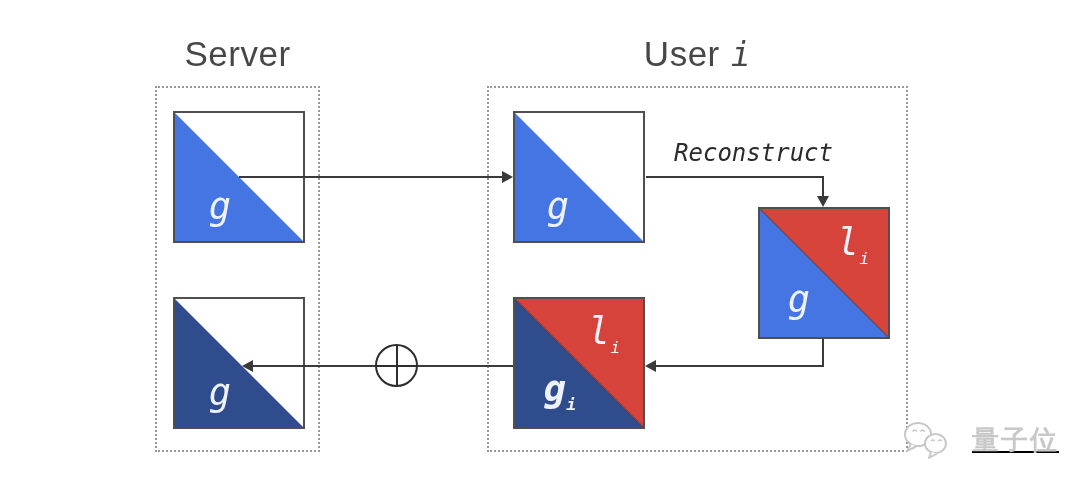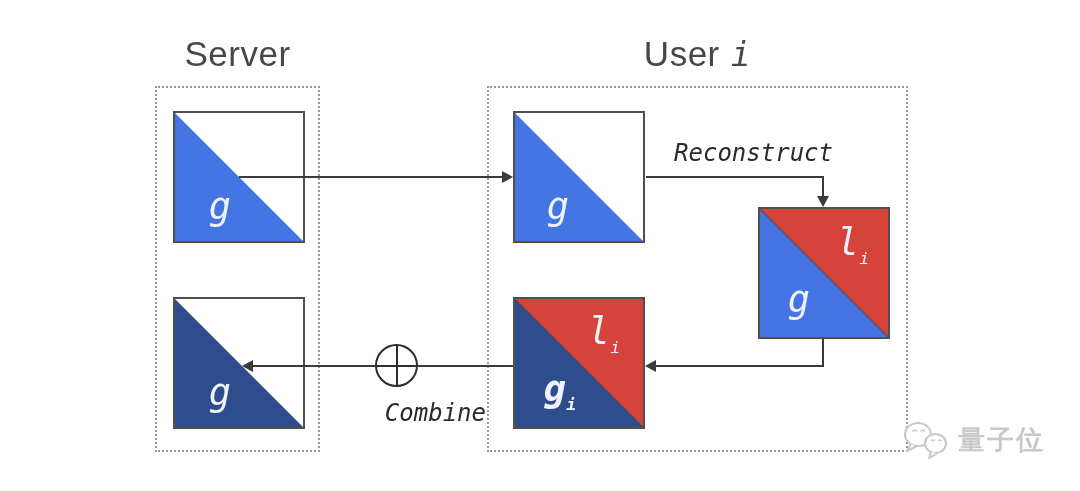--- a/index.html
+++ b/index.html
@@ -66,21 +66,21 @@
     position:absolute; left:375px; top:344px; width:43px; height:43px;
     box-sizing:border-box; border:2.5px solid #2d2d2d; border-radius:50%;
     background:#ffffff;
   }
   .xor .v { position:absolute; left:50%; top:0; bottom:0; width:2px; transform:translateX(-50%); background:#2d2d2d; }
   .xor .h { position:absolute; top:50%; left:0; right:0; height:2px; transform:translateY(-50%); background:#2d2d2d; }
 
   
   .watermark {
     position:absolute; left:901px; top:419px; height:42px;
-    display:flex; align-items:center; gap:7px; background:transparent;
+    display:flex; align-items:center; gap:21px; background:transparent;text-decoration:underline;
   }
   .wm-icon ellipse, .wm-icon path { stroke:var(--watermark,#c8c8c8); }
   .wm-text {
     font-size:27px; color:var(--watermark,#c8c8c8); letter-spacing:2px;
     font-weight:600; font-family:"Liberation Sans", sans-serif;
   }
 </style>
 </head>
 <body>
 
@@ -149,21 +149,20 @@
   <div class="line" style="left:822px; top:339px; width:2px; height:28px;"></div>
   <div class="line" style="left:655px; top:365px; width:169px; height:2px;"></div>
   <div class="head head-left" style="left:645px; top:360px;"></div>
 
   <div class="line" style="left:252px; top:365px; width:261px; height:2px;"></div>
   <div class="head head-left" style="left:242px; top:360px;"></div>
   <div class="xor">
     <div class="v"></div>
     <div class="h"></div>
   </div>
-  <div class="flow-label" style="left:306px; top:400px; width:180px;">Combine</div>
 
   <div class="watermark">
     <svg class="wm-icon" width="50" height="40" viewBox="0 0 50 40">
       <ellipse cx="17" cy="14.5" rx="13" ry="11.5" fill="#ffffff" stroke-width="2"></ellipse>
       <path d="M10 24 L6 31 L15 26.5" fill="#ffffff" stroke-width="2" stroke-linejoin="round"></path>
       <path d="M11.5 11.5 q2.2 -2.4 4.4 0" fill="none" stroke-width="1.6"></path>
       <path d="M19.5 11.5 q2.2 -2.4 4.4 0" fill="none" stroke-width="1.6"></path>
       <ellipse cx="34.5" cy="23.5" rx="10.5" ry="9.5" fill="#ffffff" stroke-width="2"></ellipse>
       <path d="M30 32 L28 38 L36 33.5" fill="#ffffff" stroke-width="2" stroke-linejoin="round"></path>
       <path d="M30 21 q1.8 -2 3.6 0" fill="none" stroke-width="1.5"></path>

